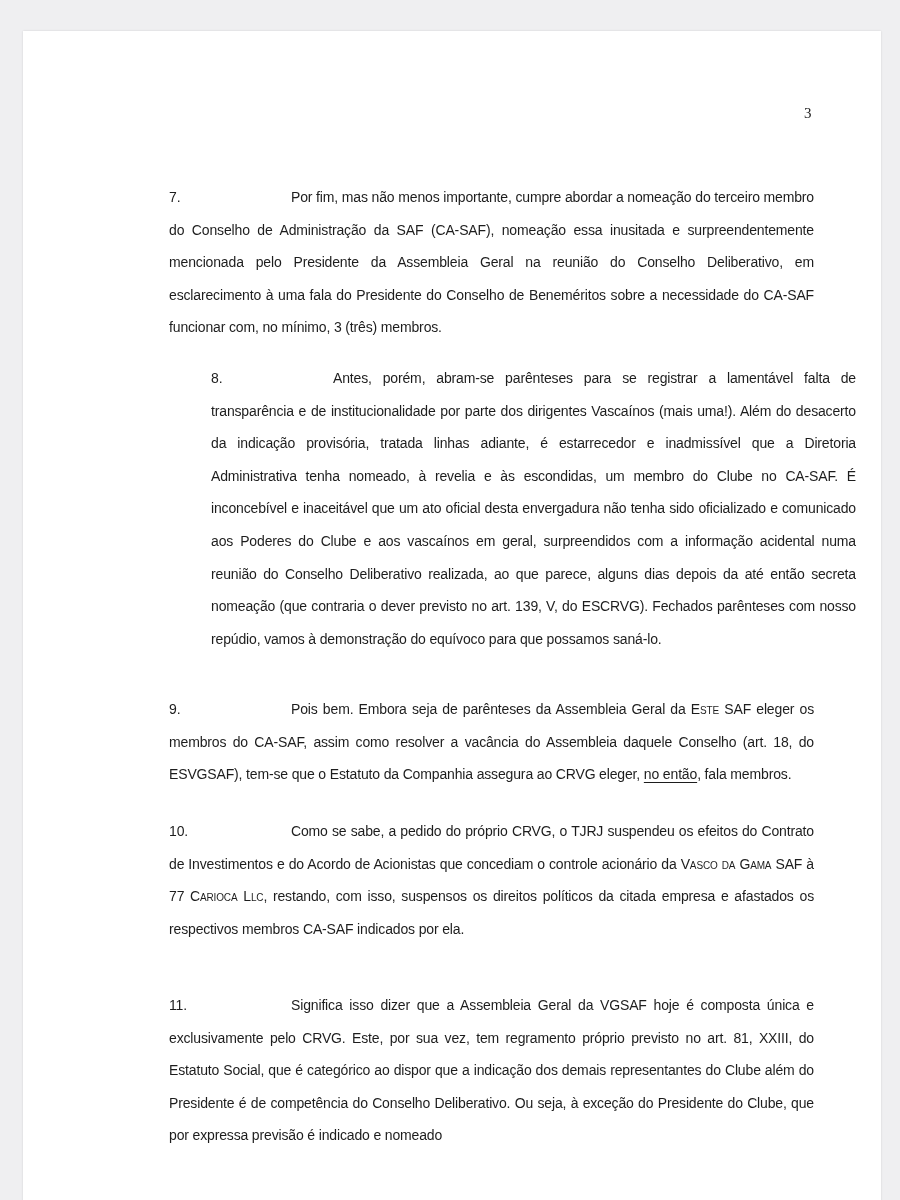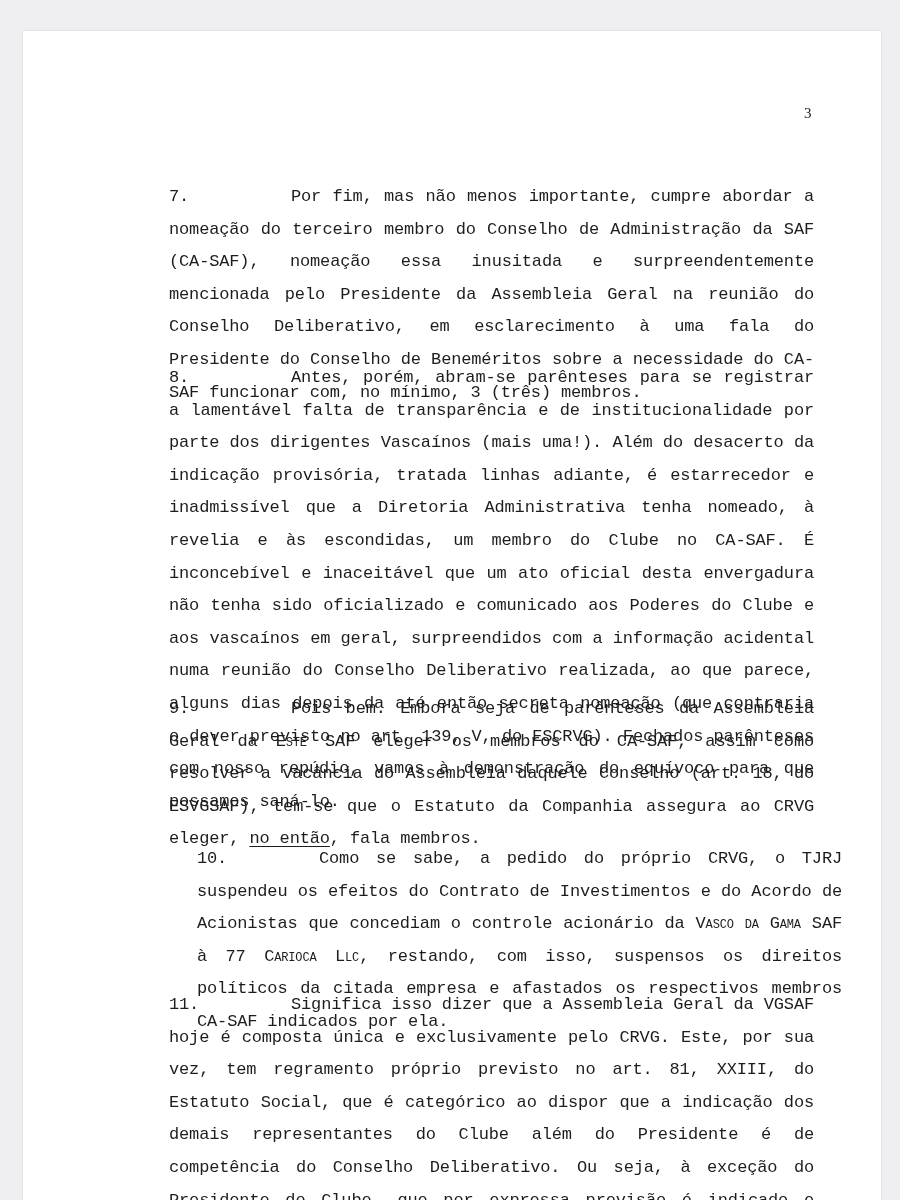--- a/index.html
+++ b/index.html
@@ -24,42 +24,42 @@
     left: 781px;
     top: 74px;
     font-family: "Liberation Serif", serif;
     font-size: 15px;
     color: #222;
   }
   .para {
     position: absolute;
     left: 146px;
     width: 645px;
-    font-family: Liberation Mono, monospace;
-    font-size: 17px;
+    font-family: Liberation Sans, sans-serif;
+    font-size: 14px;
     line-height: 32.6px;
     color: #1d1d1d;
     text-align: justify;
     letter-spacing: -0.15px;
   }
   .para .num {
     display: inline-block;
     width: 122px;
   }
   .sc {
     font-variant: small-caps;
   }
   .u {
     text-decoration: underline;
     text-underline-offset: 3px;
   }
   #p7 { top: 150px; }
-  #p8 { top: 331px; }
+  #p8 { top: 331px; margin-left: 42px; }
   #p9 { top: 662px; }
-  #p10 { top: 812px; margin-left: 28px; }
+  #p10 { top: 784px; }
   #p11 { top: 958px; }
 </style>
 </head>
 <body>
 
 <div class="page">
   <div class="page-number">3</div>
 
   <div class="para" id="p7">
     <span class="num">7.</span><span>Por fim, mas não menos importante, cumpre abordar a nomeação do terceiro membro do Conselho de Administração da SAF (CA-SAF), nomeação essa inusitada e surpreendentemente mencionada pelo Presidente da Assembleia Geral na reunião do Conselho Deliberativo, em esclarecimento à uma fala do Presidente do Conselho de Beneméritos sobre a necessidade do CA-SAF funcionar com, no mínimo, 3 (três) membros.</span>

